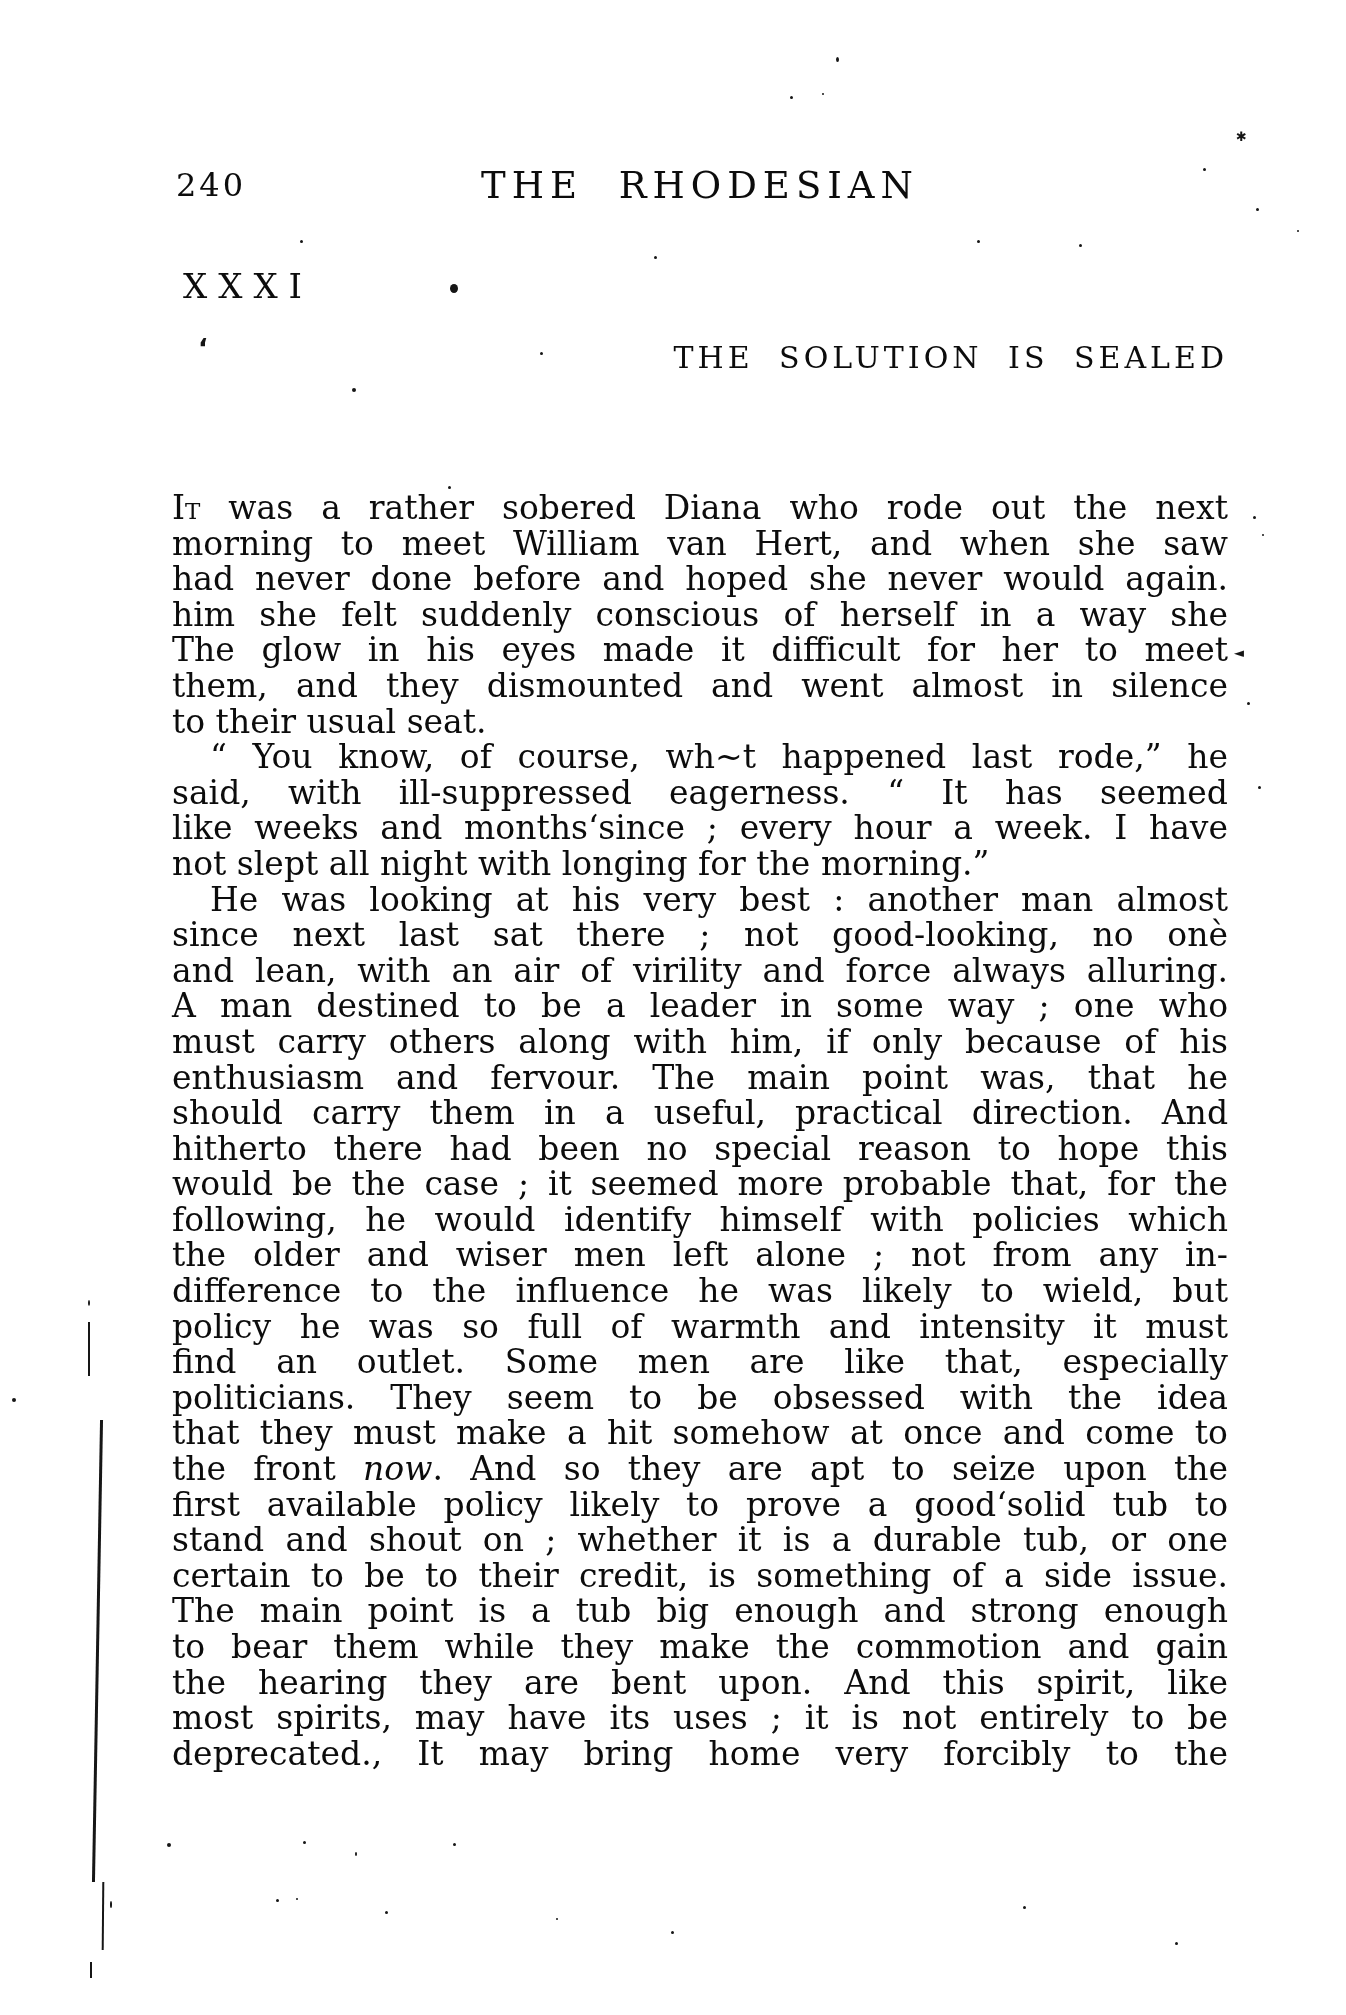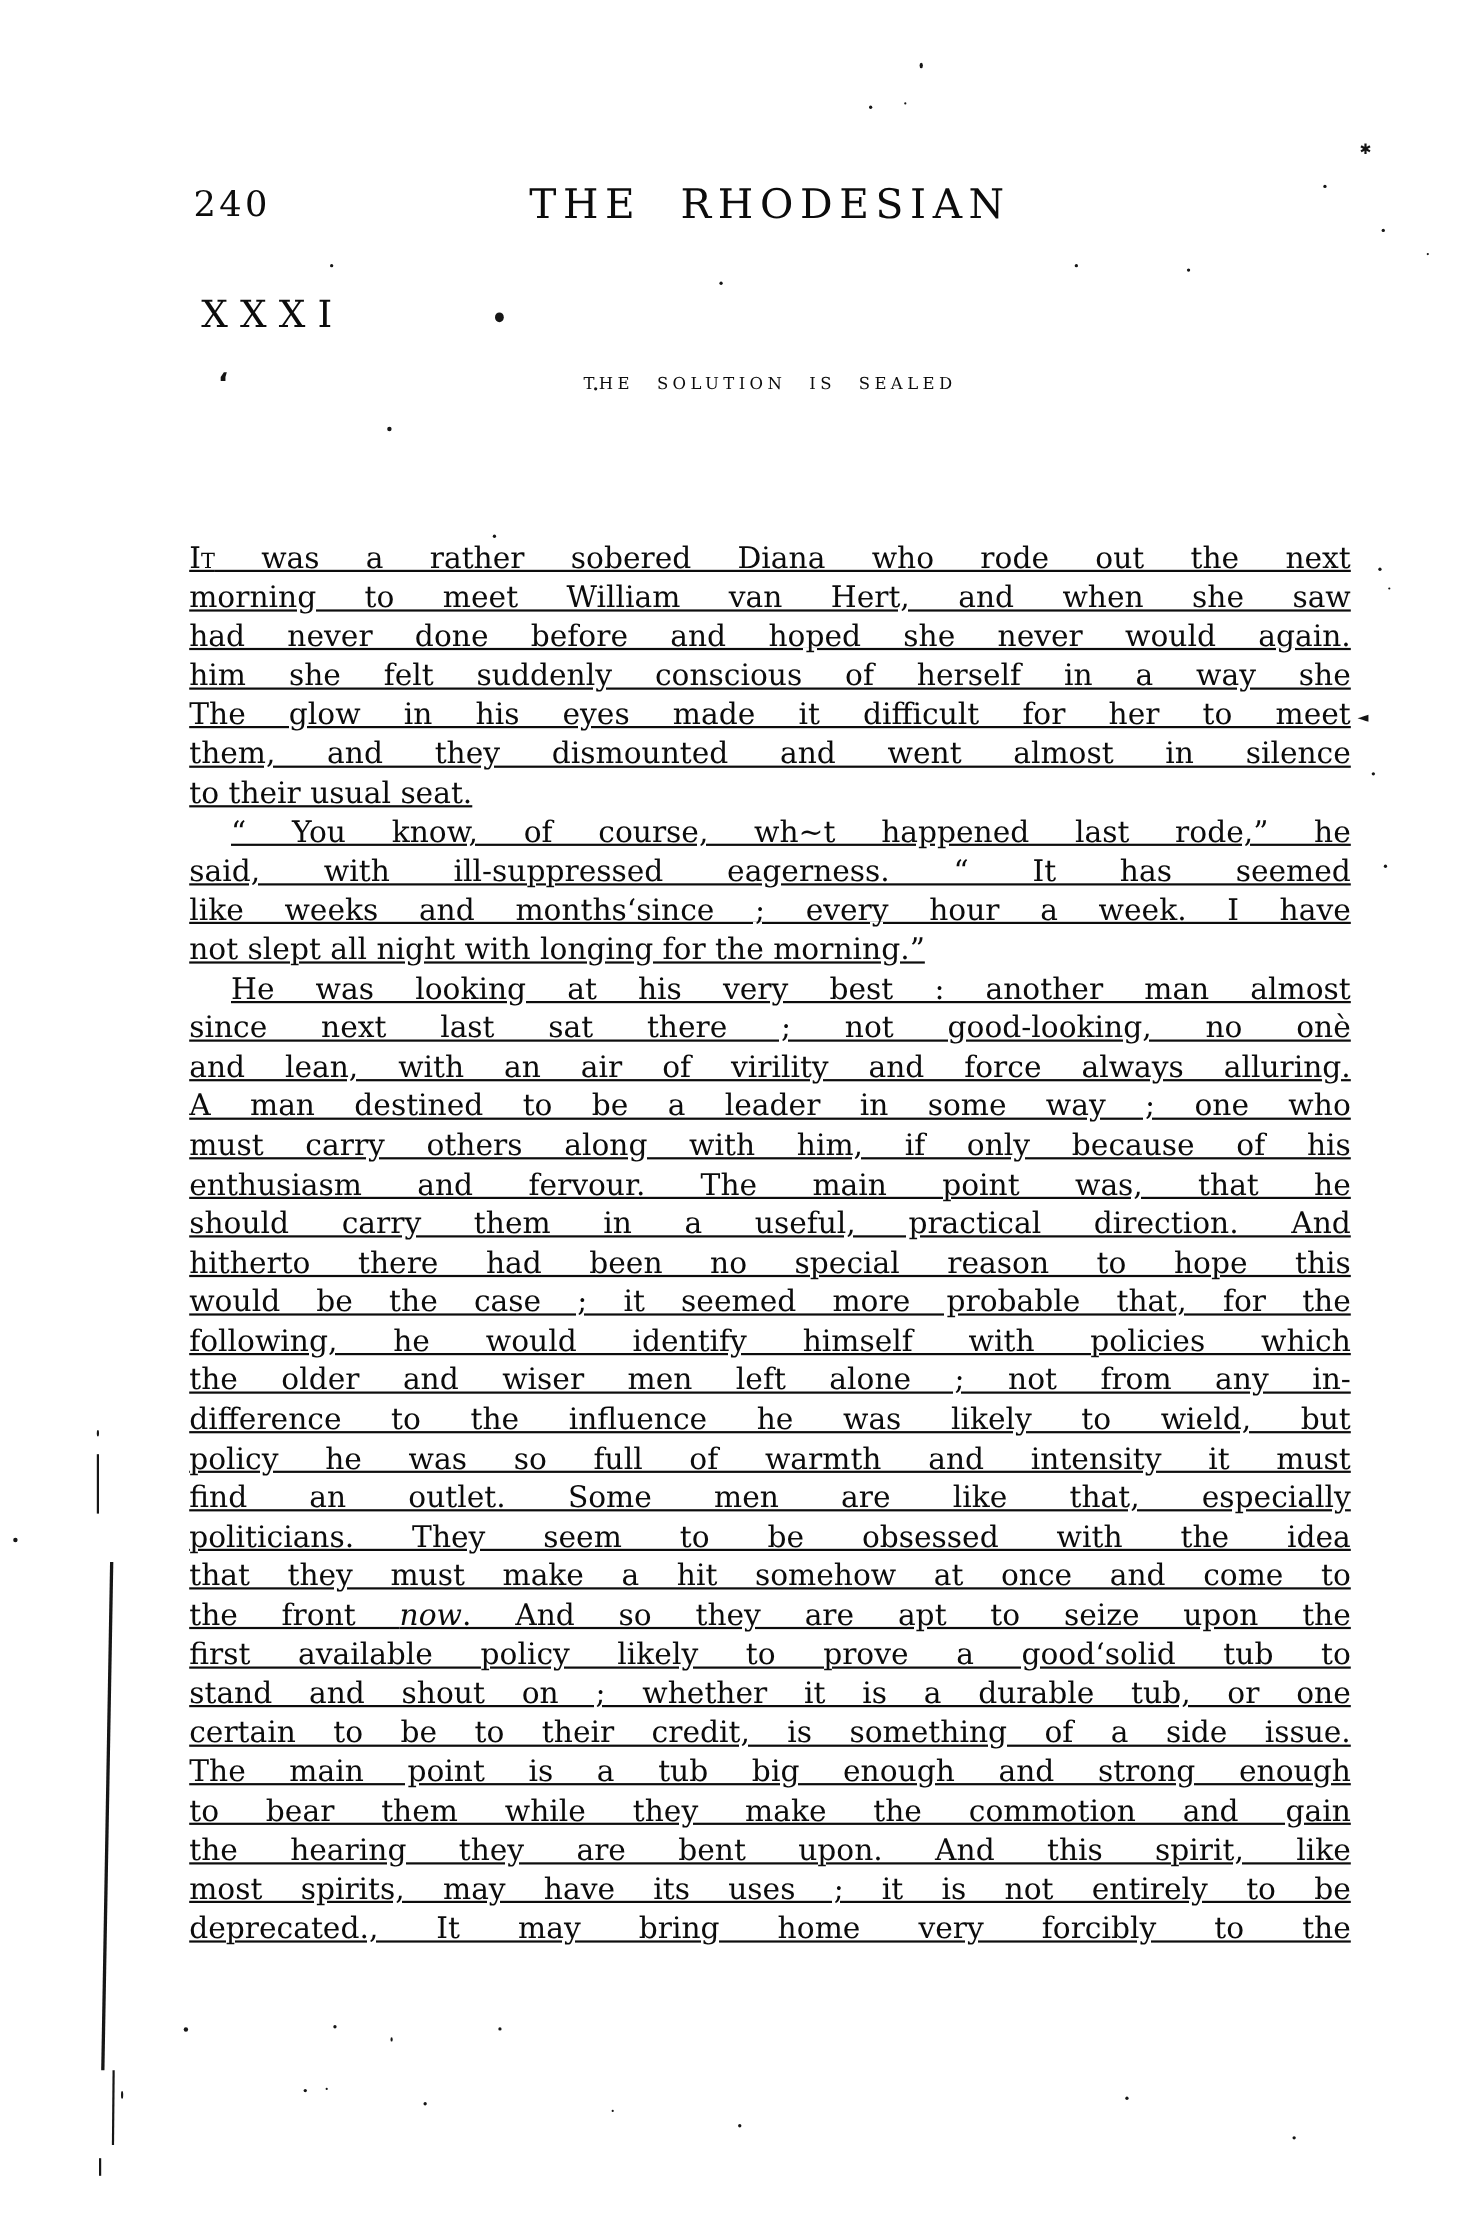--- a/index.html
+++ b/index.html
@@ -15,25 +15,25 @@
   .head-title {
     position:absolute; left:172px; top:164px; width:1056px;
     text-align:center; font-size:37px; letter-spacing:6px; word-spacing:18px;
   }
   .chapter-num {
     position:absolute; left:172px; top:266px; width:1056px;
     font-size:34px; letter-spacing:11px; text-indent:11px;
   }
   .chapter-sub {
     position:absolute; left:172px; top:340px; width:1056px;
-    text-align:center; font-size:15px; letter-spacing:4px; word-spacing:12px;
+    text-align:right; font-size:30px; letter-spacing:4px; word-spacing:12px;
   }
   .body-text {
     position:absolute; left:172px; top:490px; width:1056px;
-    font-size:27px; line-height:35.6px;text-decoration:underline;
+    font-size:33px; line-height:35.6px;
   }
   .line { text-align:justify; text-align-last:justify; text-justify:inter-word; }
   .line.nojust { text-align-last:left; }
   .line.indent { text-indent:38px; }
   .sc { font-variant:small-caps; }
   .it { font-style:italic; }
   .artifacts { position:absolute; left:0; top:0; width:100%; height:100%; pointer-events:none; }
   .mark { position:absolute; line-height:1; color:#141414; }
   .mark.dot { background:#161616; border-radius:50%; }
   .mark.line { background:#161616; }

